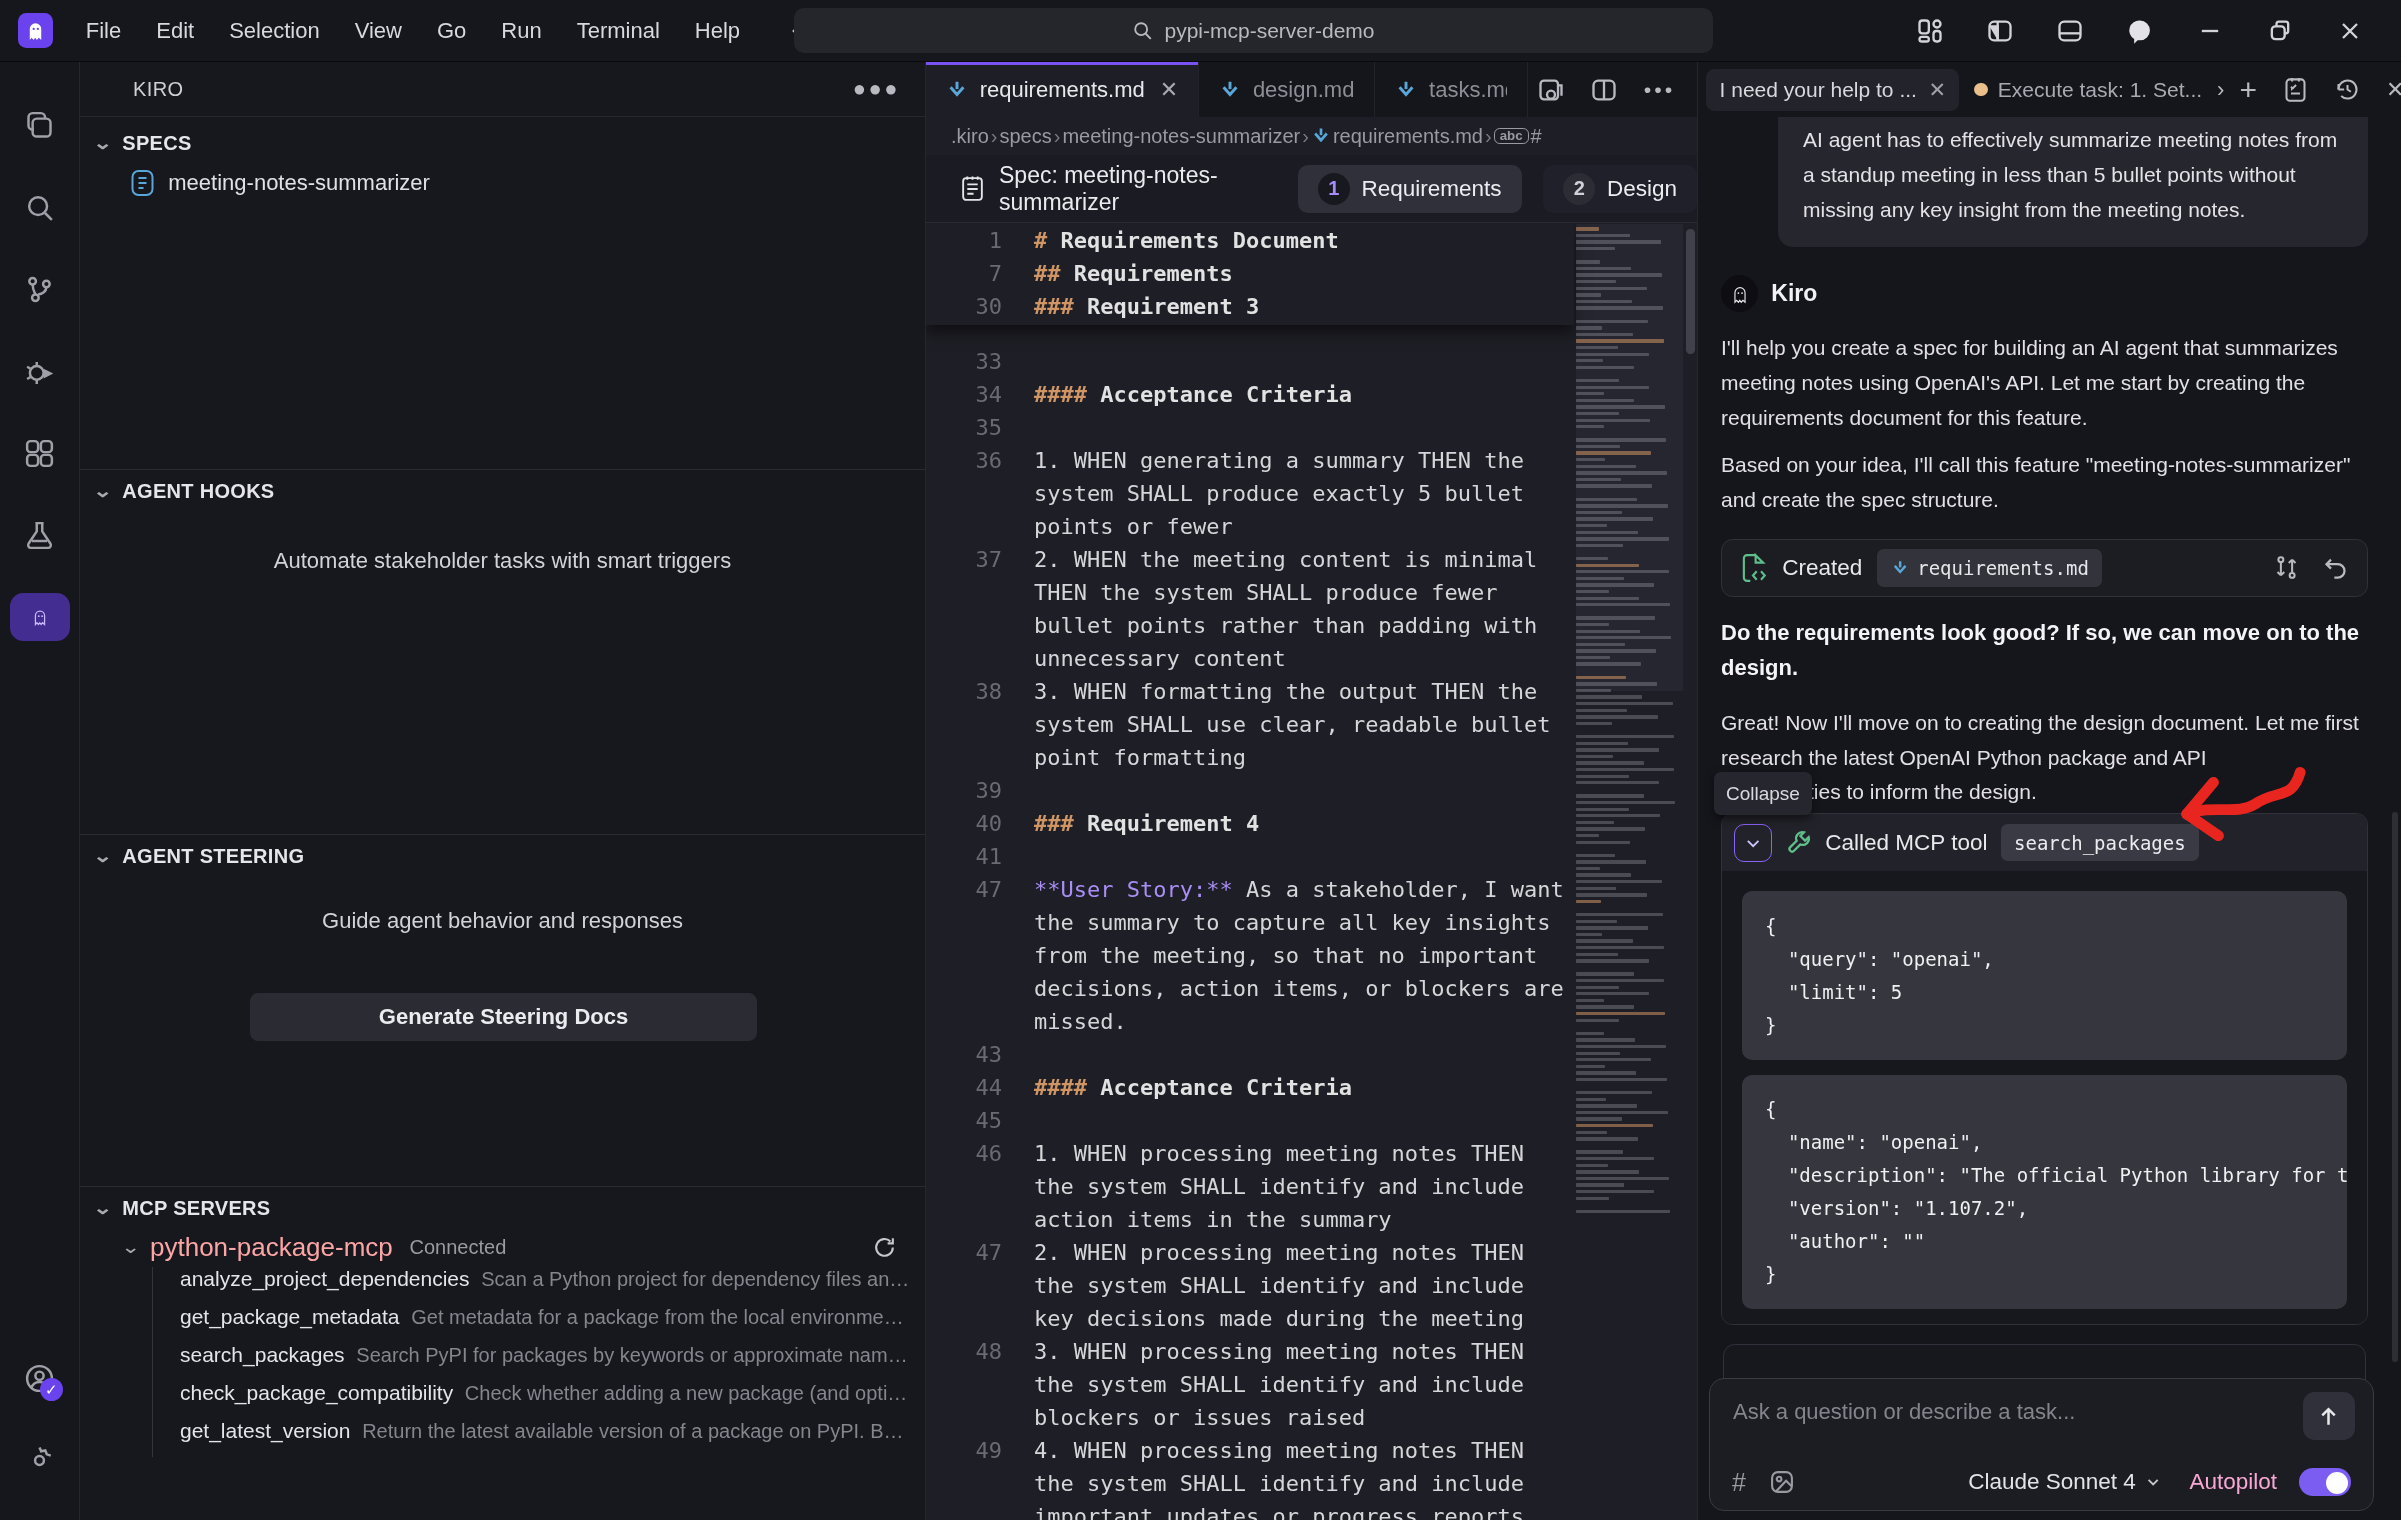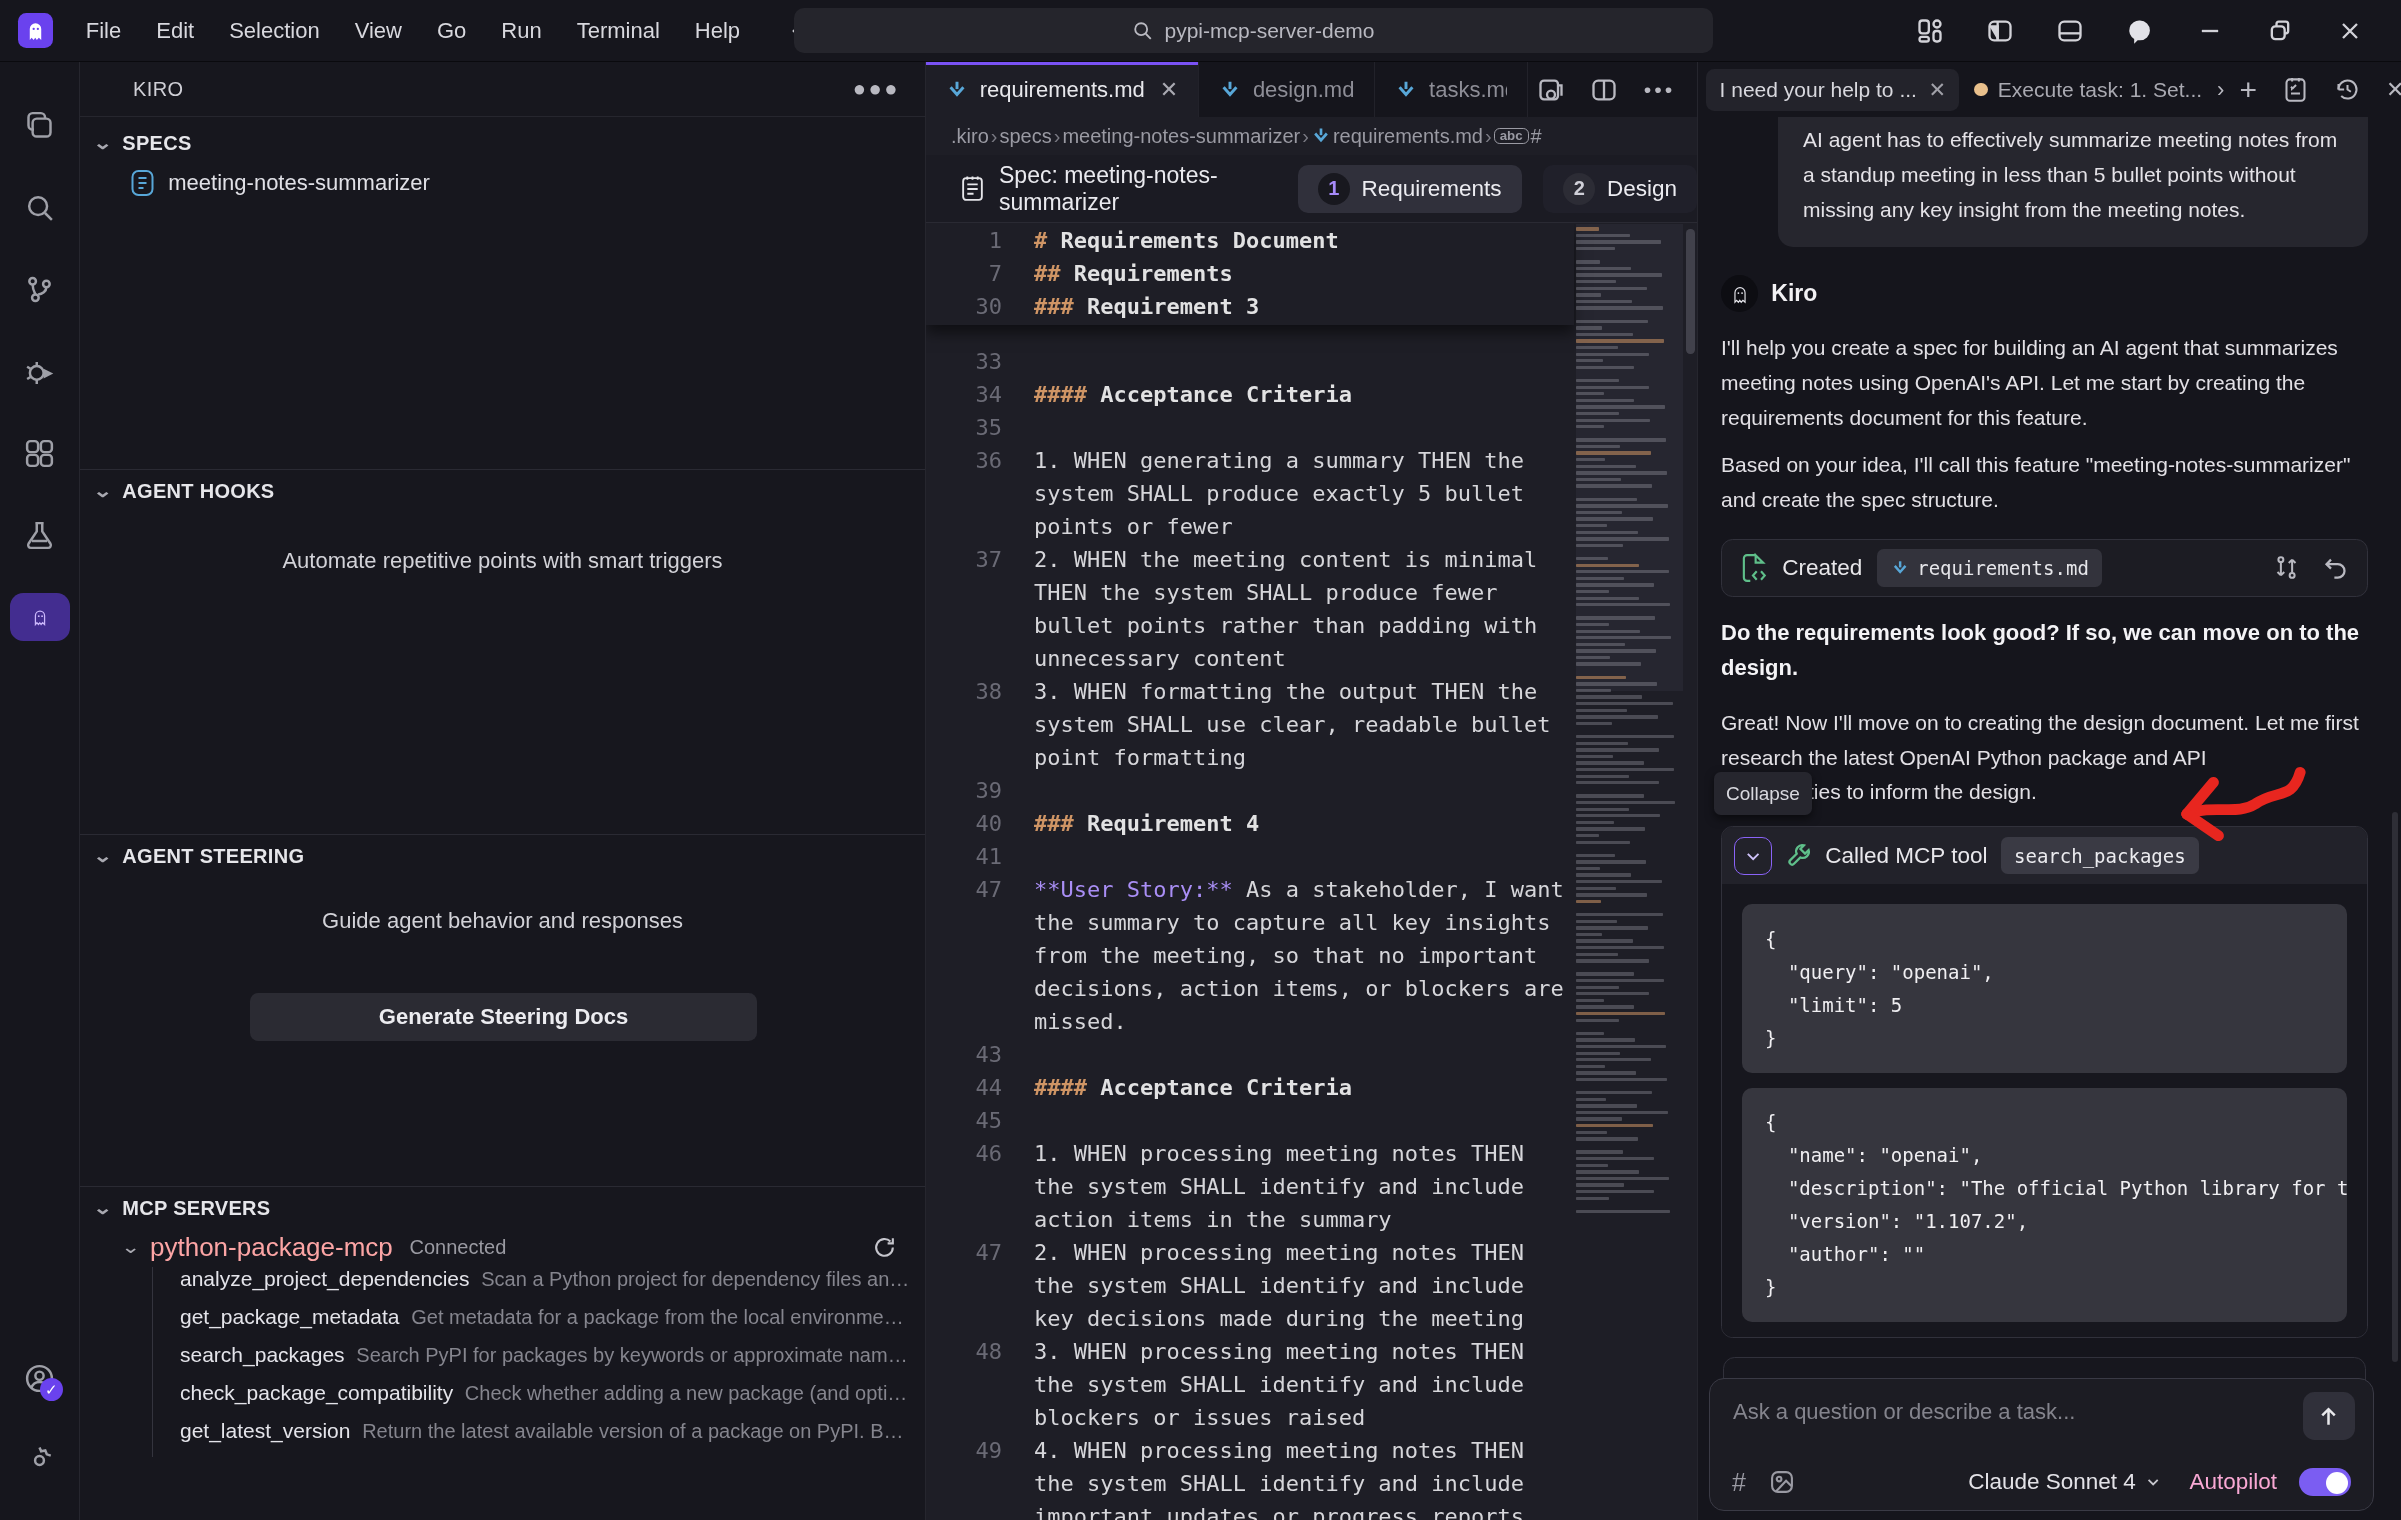--- a/index.html
+++ b/index.html
@@ -126,21 +126,21 @@
   .created{margin-top:22px;height:58px;border:0.8px solid var(--border2);border-radius:11.7px;background:#1c1c23;
     display:flex;align-items:center;gap:15px;padding:0 18.3px}
   .created-lbl{font-size:22.5px;color:#e8e7ea}
   .fchip{display:flex;align-items:center;gap:8.3px;background:#33333c;border-radius:6.7px;height:38px;padding:0 13.3px;
     font-family:"DejaVu Sans Mono",monospace;font-size:19px;color:#e6e6ea}
   .card-actions{margin-left:auto;display:flex;gap:22px;color:#b9b9c1}
   .p3last{position:relative;padding-left:87px;font-size:21px;line-height:33px;color:#e2e0e5;margin-bottom:3.3px}
   .tooltip{position:absolute;left:-6.7px;top:-3.3px;background:#26262e;border-radius:6.7px;padding:5px 11.7px;
     font-size:19px;color:#d9d9df;box-shadow:0 3.3px 8.3px rgba(0,0,0,.5);z-index:6}
   .tooltip::after{content:"";position:absolute;left:11.7px;bottom:-8.3px;border:8.3px solid transparent;border-top-color:#26262e}
-  .mcpcard{margin-top:18px;border:0.8px solid var(--border2);border-radius:11.7px;overflow:hidden}
+  .mcpcard{margin-top:5px;border:0.8px solid var(--border2);border-radius:11.7px;overflow:hidden}
   .mcphead{height:57px;background:#22222a;display:flex;align-items:center;gap:13.3px;padding:0 11.7px}
   .chevbtn{width:38px;height:38px;border-radius:10px;border:1.7px solid #8a63f7;color:#cfc3fa;
     display:flex;align-items:center;justify-content:center}
   .mcptitle{font-size:22.5px;color:#e9e8ec}
   .toolchip{background:var(--chip);border-radius:6.7px;padding:7.5px 13.3px;font-family:"DejaVu Sans Mono",monospace;
     font-size:19px;color:#ececf0}
   .mcpbody{background:#17171e;padding:10px 0 11.7px}
   .jblock{margin:10px 20px 3.3px;background:var(--json);border-radius:10px;padding:18.3px 23px;overflow:hidden}
   .jblock + .jblock{margin-top:15px}
   .jline{font-family:"DejaVu Sans Mono",monospace;font-size:19px;line-height:33px;color:#f0eff2;white-space:pre}
@@ -355,21 +355,21 @@
         <span>meeting-notes-summarizer</span>
       </div>
     </div>
 
     <div class="divider" style="top:407px"></div>
     <div class="abs" style="top:410px">
       <div class="sec-head">
         <span class="chev">⌄</span>
         <span>AGENT HOOKS</span>
       </div>
-      <div class="empty-text" style="margin-top:38px">Automate repetitive points with smart triggers</div>
+      <div class="empty-text" style="margin-top:38px">Automate stakeholder tasks with smart triggers</div>
     </div>
 
     <div class="divider" style="top:772px"></div>
     <div class="abs" style="top:775px">
       <div class="sec-head">
         <span class="chev">⌄</span>
         <span>AGENT STEERING</span>
       </div>
       <div class="empty-text" style="margin-top:33px">Guide agent behavior and responses</div>
     </div>

